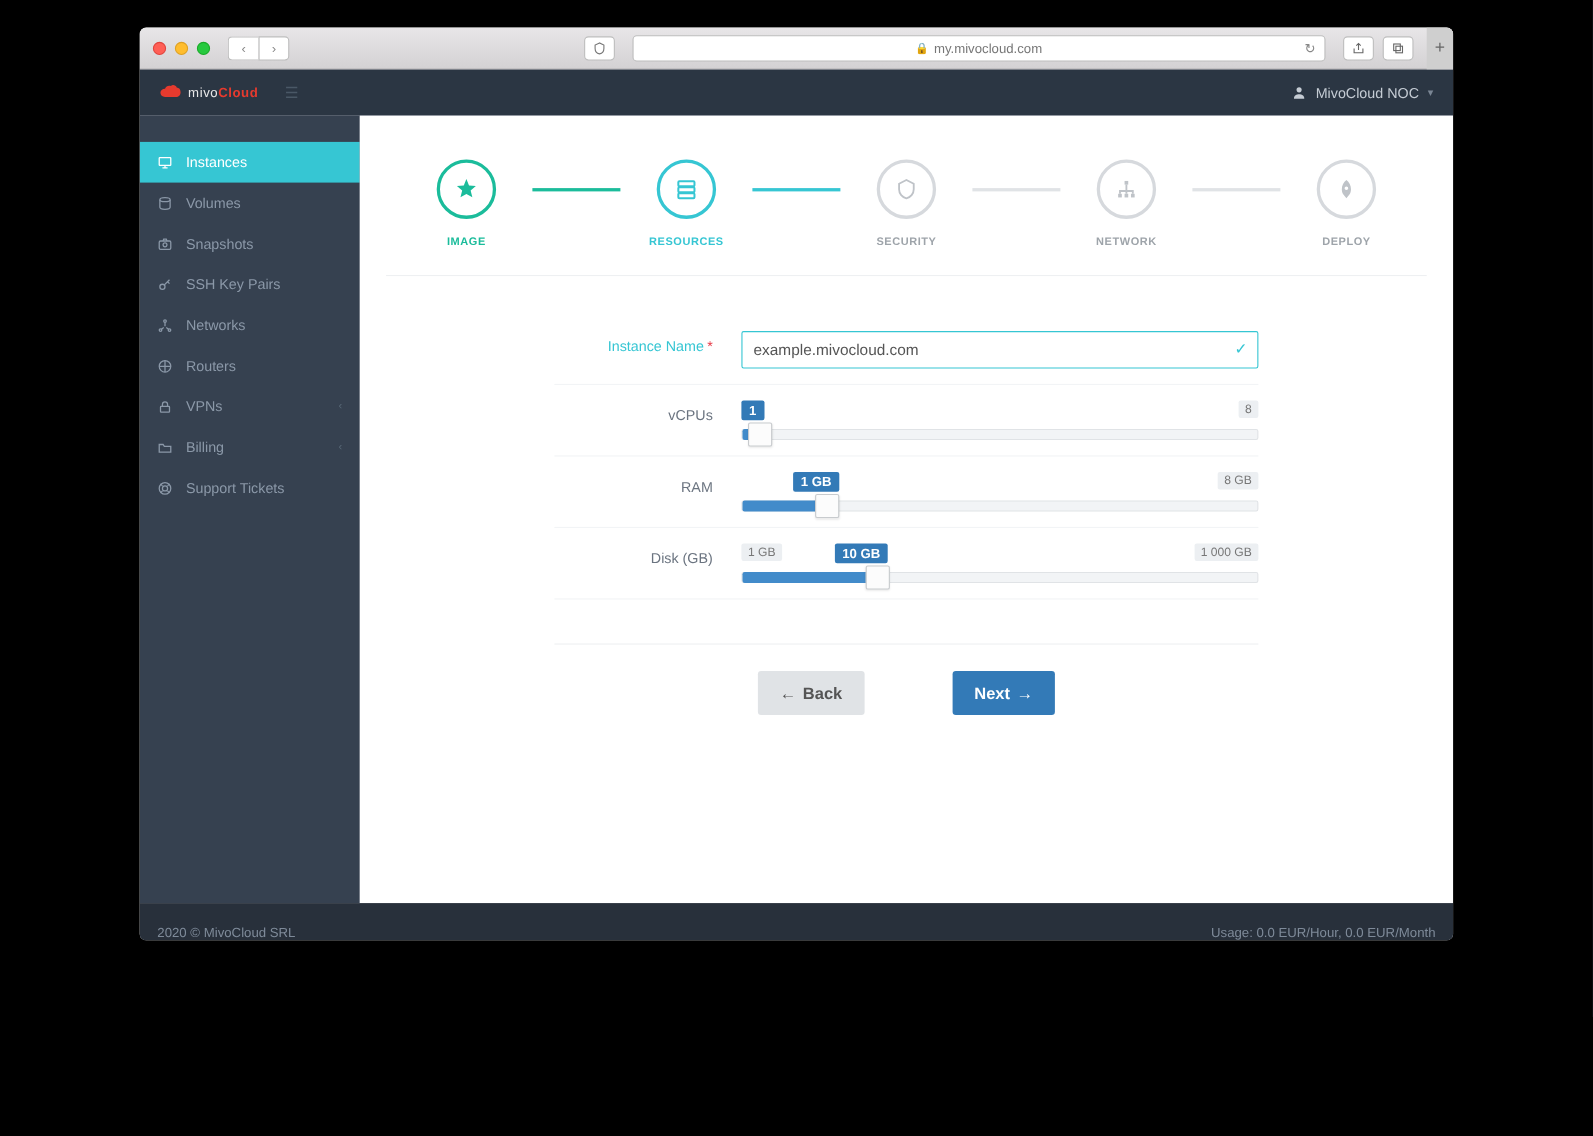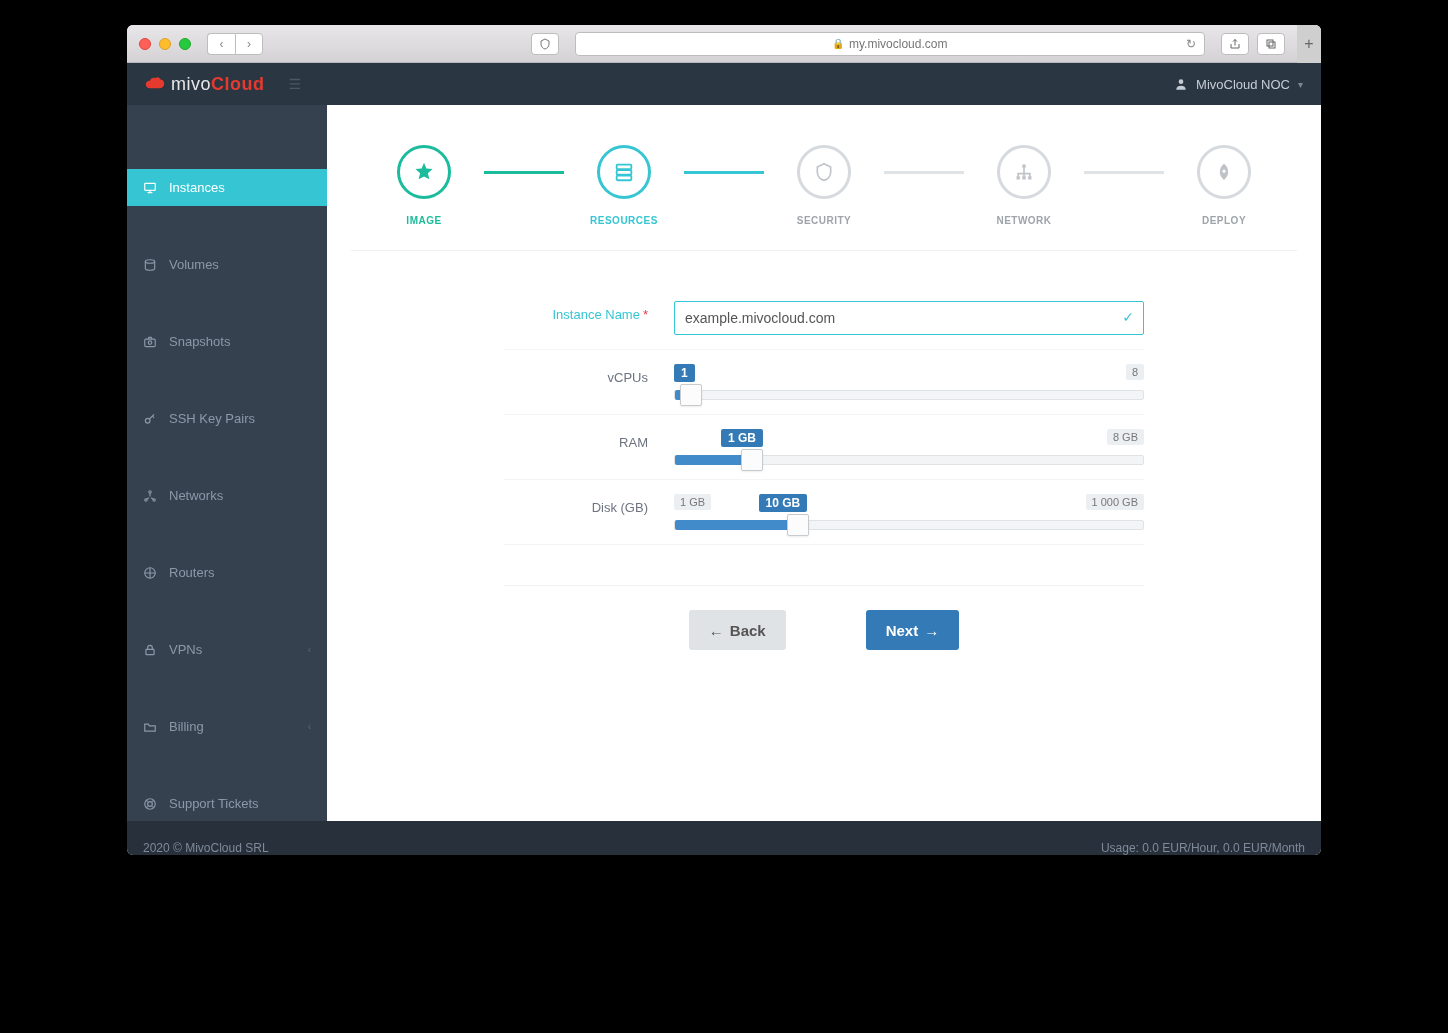--- a/index.html
+++ b/index.html
@@ -59,35 +59,35 @@
 
 
 .appheader {
   height: 42px;
   background: #2b3643;
   display: flex;
   align-items: center;
   padding: 0 18px;
   color: #9ba6b2;
 }
-.logo { display:flex; align-items:center; font-size:18px; font-weight:400; letter-spacing:0.5px;}
+.logo { display:flex; align-items:center; font-size:12px; font-weight:400; letter-spacing:0.5px;}
 .logo-icon { color:#e63a2e; font-size:18px; margin-right:6px; font-weight:bold;}
 .logo .mivo { color:#e8e8e8; }
 .logo .cloud { color:#e63a2e; font-weight:600; }
 .hamburger { margin-left:24px; color:#4a5866; font-size:14px; cursor:pointer;}
 .spacer { flex:1; }
 .usermenu { display:flex; align-items:center; gap:8px; color:#c5ccd4; font-size:13px; cursor:pointer;}
 .usermenu .chev { font-size:10px; color:#7a8694;}
 
 
 .appbody { flex:1; display:flex; background:#364150; overflow:hidden;}
 .sidebar { width: 200px; background:#364150; padding-top:24px;}
 .side-item {
   height: 37px; display:flex; align-items:center; padding:0 16px;
-  color:#8b98a8; font-size:13px; cursor:pointer; gap:12px; border-top: 0; margin-top: 40px;
+  color:#8b98a8; font-size:13px; cursor:pointer; gap:12px; border-top: 0;
 }
 .side-item.active { background:#36c6d3; color:#fff; }
 .side-item .sicon { width:14px; display:inline-flex; justify-content:center; font-size:13px;}
 .side-item .chev { margin-left:auto; font-size:10px; color:#586877;}
 
 .main { flex:1; background:#eef1f5; padding:0; overflow:auto;}
 .card { background:#fff; margin:0; min-height: 100%; padding: 40px 24px 20px;}
 
 
 .stepper { display:flex; align-items:flex-start; justify-content:center; gap:0; margin-bottom:18px;}

